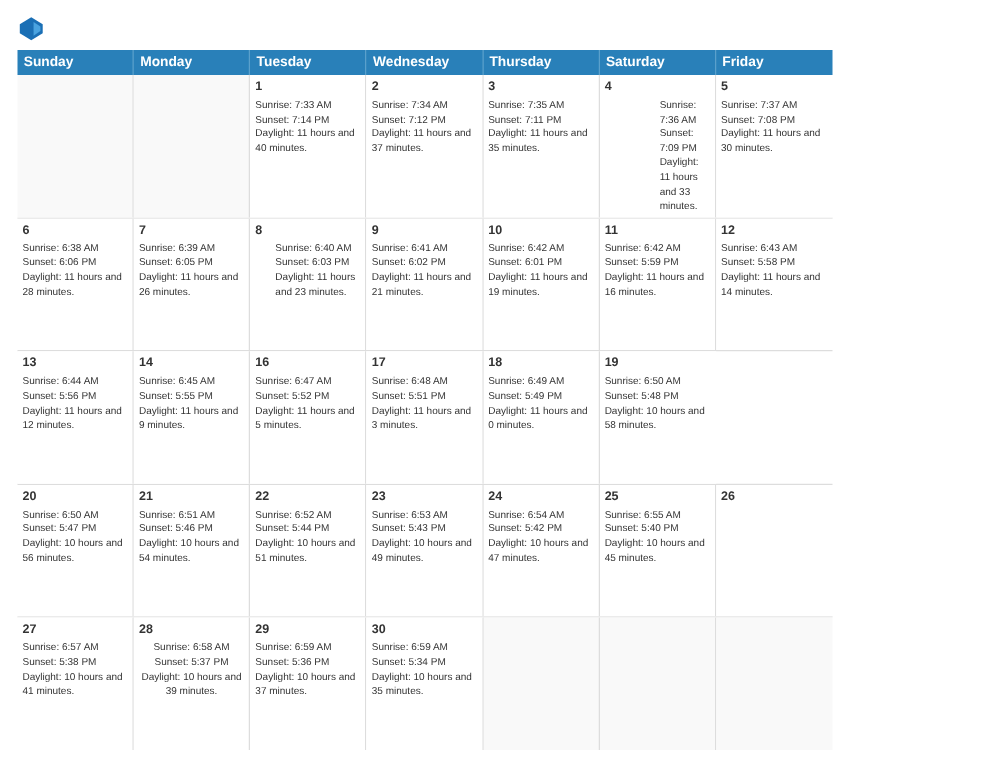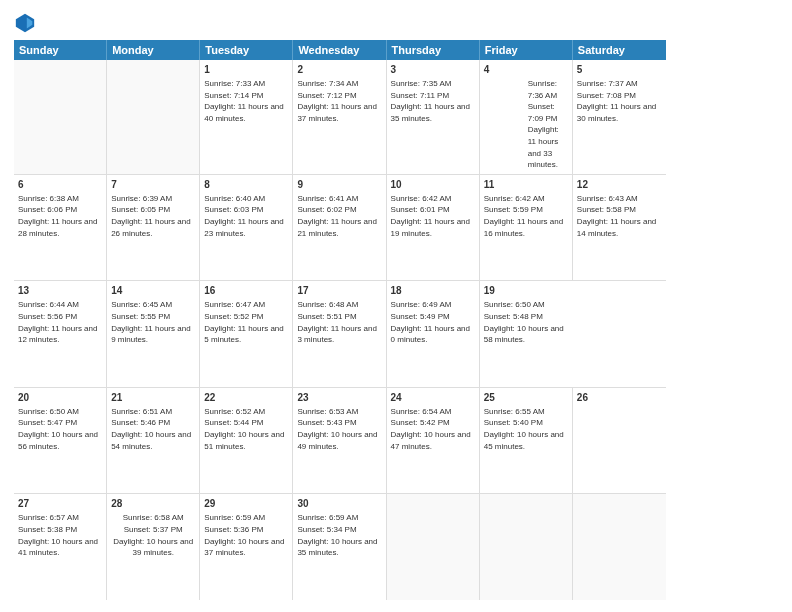--- a/index.html
+++ b/index.html
@@ -129,22 +129,22 @@
     </div>
   </div>
 
   <div class="calendar">
     <div class="cal-header-row">
     <div class="cal-header-cell">Sunday</div>
         <div class="cal-header-cell">Monday</div>
         <div class="cal-header-cell">Tuesday</div>
         <div class="cal-header-cell">Wednesday</div>
         <div class="cal-header-cell">Thursday</div>
+        <div class="cal-header-cell">Saturday</div>
         <div class="cal-header-cell">Friday</div>
-        <div class="cal-header-cell">Saturday</div>
       </div>
     <div class="cal-body">
     <div class="cal-row">
           <div class="cal-cell empty"></div>
           <div class="cal-cell empty"></div>
           <div class="cal-cell">
             <span class="day-num">1</span>
             <div class="cell-info" style="white-space: pre-line;">Sunrise: 7:33 AM
 Sunset: 7:14 PM
 Daylight: 11 hours and 40 minutes.</div>
@@ -182,21 +182,21 @@
 Daylight: 11 hours and 28 minutes.</div>
           </div>
           <div class="cal-cell">
             <span class="day-num">7</span>
             <div class="cell-info" style="white-space: pre-line;">Sunrise: 6:39 AM
 Sunset: 6:05 PM
 Daylight: 11 hours and 26 minutes.</div>
           </div>
           <div class="cal-cell">
             <span class="day-num">8</span>
-            <div class="cell-info" style="white-space: pre-line;">Sunrise: 6:40 AM
+            <div class="cell-info" style="white-space: pre-line; margin-left: 16px;">Sunrise: 6:40 AM
 Sunset: 6:03 PM
 Daylight: 11 hours and 23 minutes.</div>
           </div>
           <div class="cal-cell">
             <span class="day-num">9</span>
             <div class="cell-info" style="white-space: pre-line;">Sunrise: 6:41 AM
 Sunset: 6:02 PM
 Daylight: 11 hours and 21 minutes.</div>
           </div>
           <div class="cal-cell">

